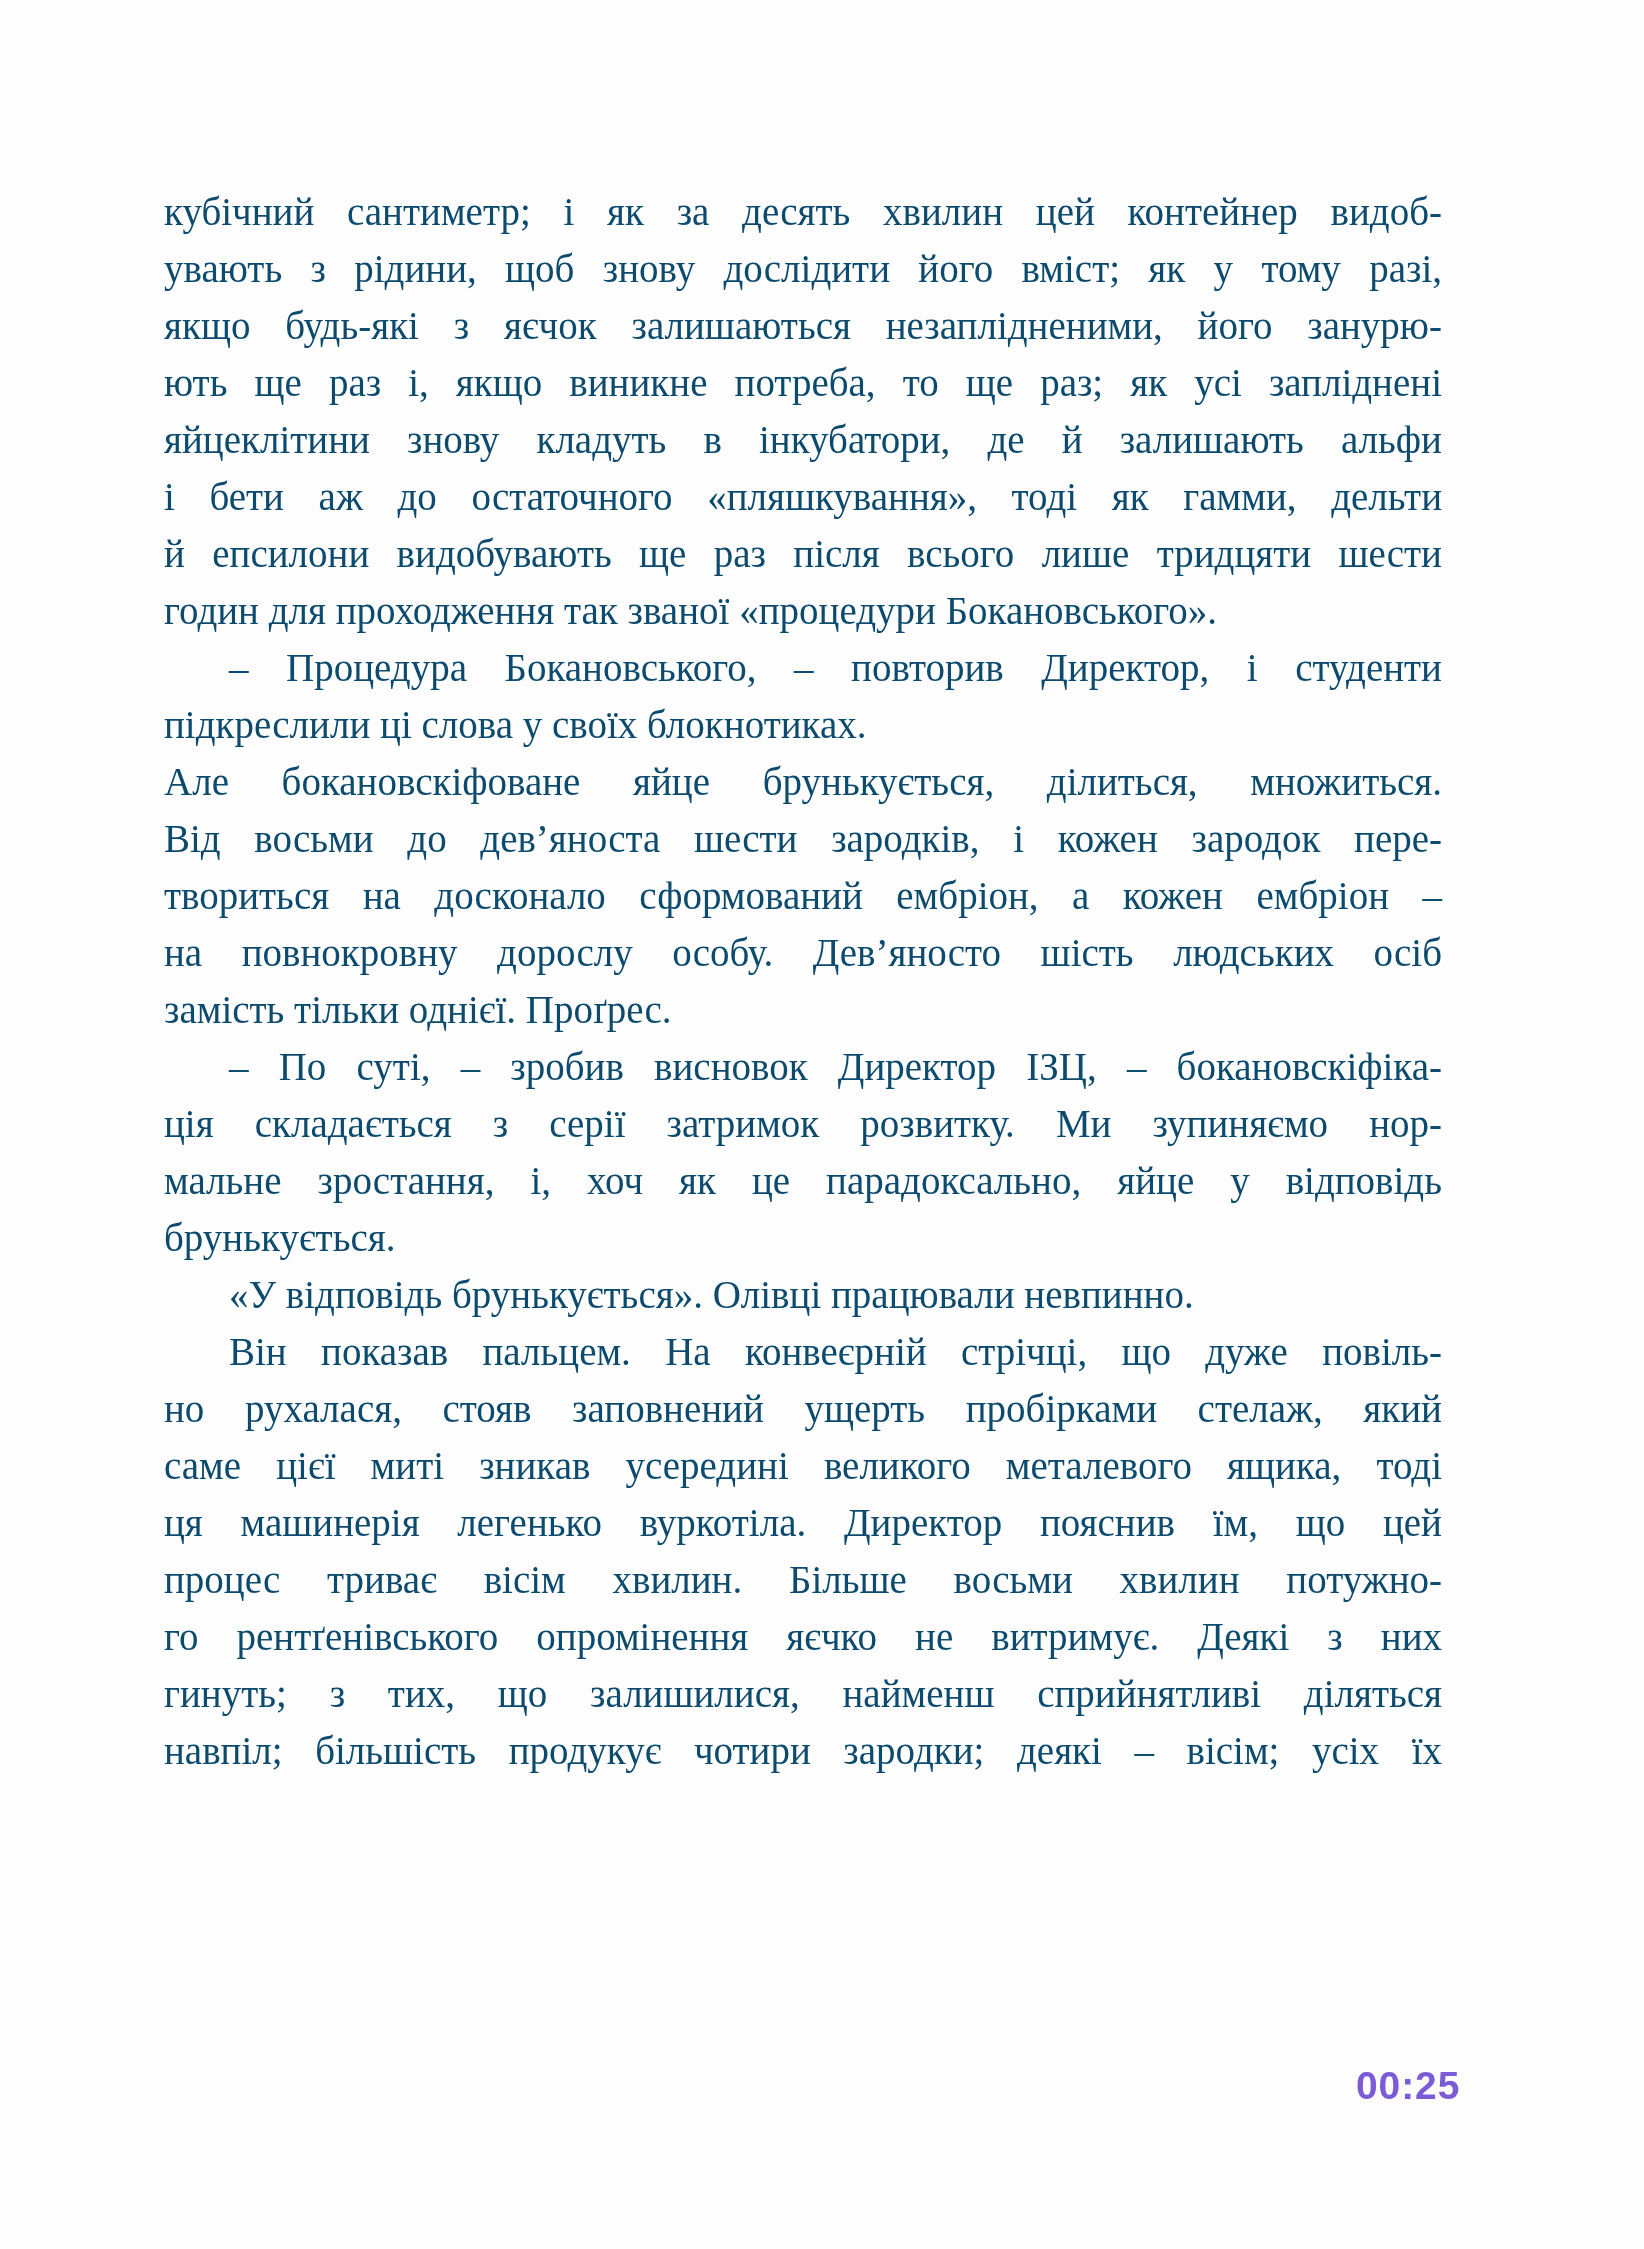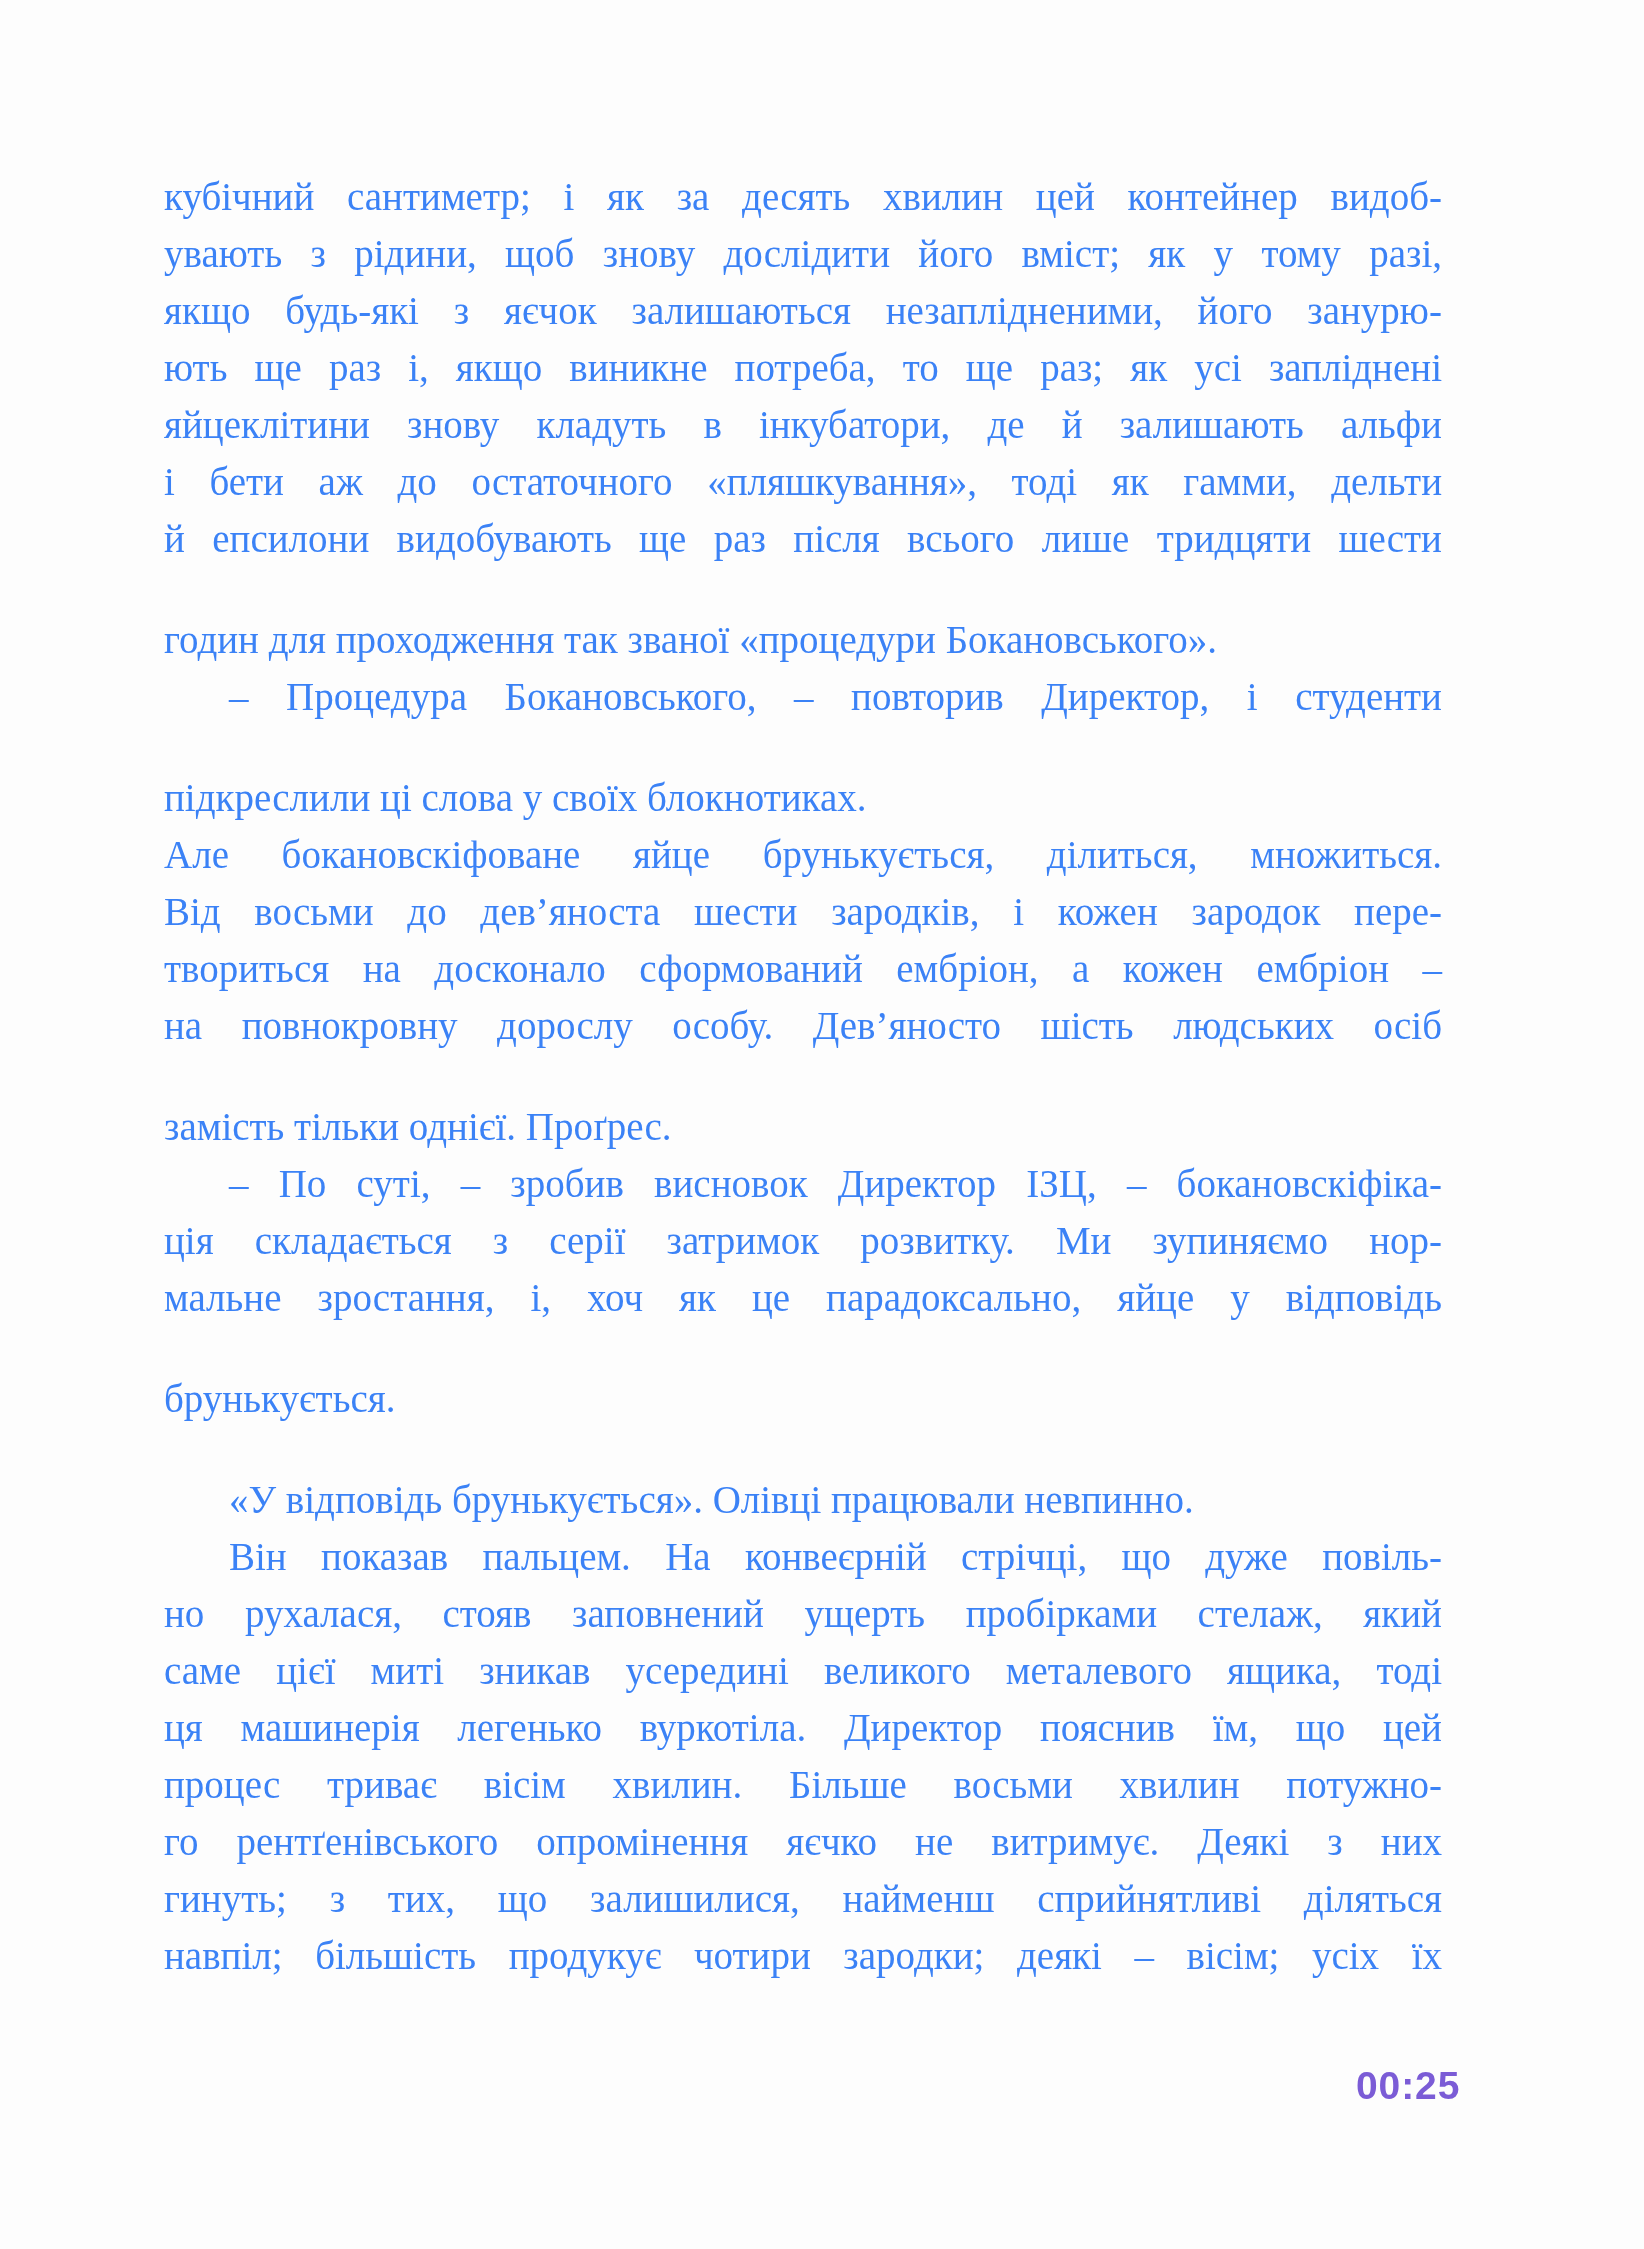--- a/index.html
+++ b/index.html
@@ -14,36 +14,35 @@
     overflow: hidden;
   }
   .reader-page {
     position: absolute;
     inset: 0;
     background: #fdfdfd;
   }
   .text-block {
     position: absolute;
     left: 164px;
-    top: 168px;
+    top: 183px;
     width: 1278px;
     font-family: "Liberation Serif", "DejaVu Serif", serif;
-    color: #3b82f6;
+    color: #0c4a6e;
   }
   .line {
     font-size: 39px;
     line-height: 57px;
     height: 57px;
     text-align: justify;
     text-align-last: justify;
     -moz-text-align-last: justify;
   }
   .line.no-just {
     text-align-last: left;
-    margin-top: 44px;
     -moz-text-align-last: left;
   }
   .line.indent {
     text-indent: 65px;
   }
   .italic {
   }
   .footer-clock {
     position: absolute;
     left: 1323px;

